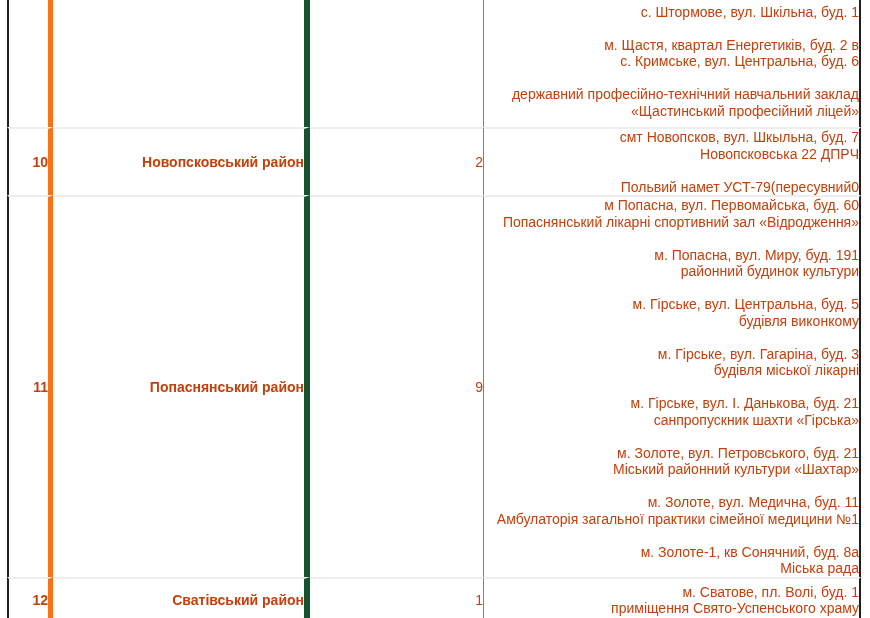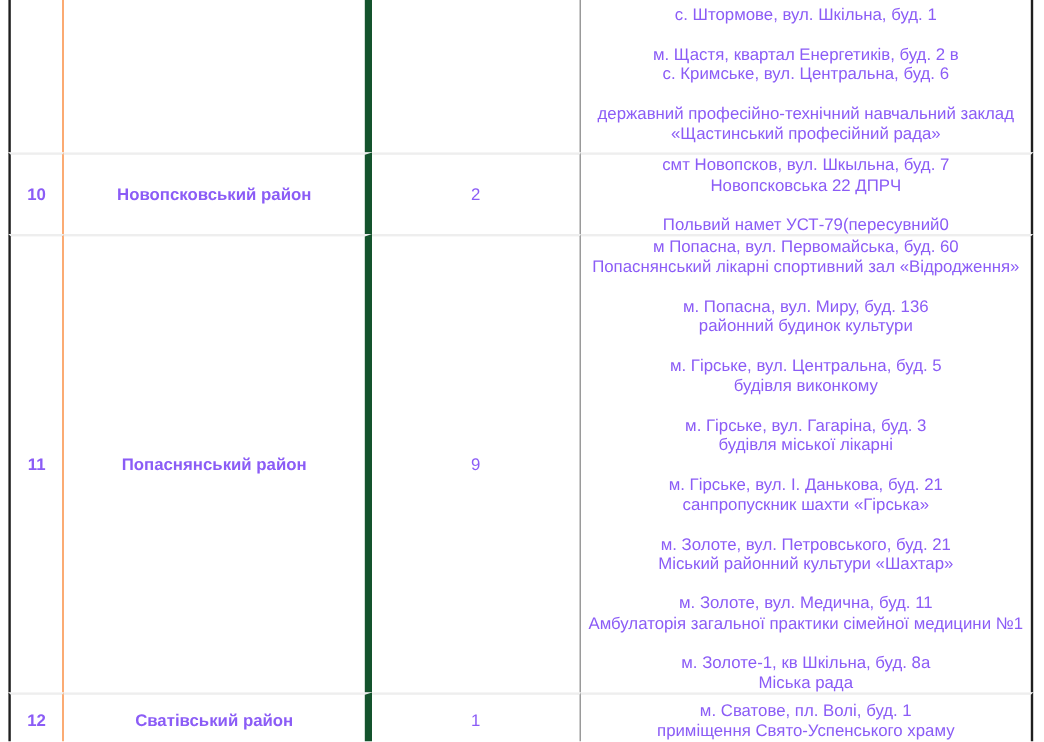--- a/index.html
+++ b/index.html
@@ -13,26 +13,26 @@
   table.doc-table {
     position: absolute; left: 7px; top: 0;
     width: 854px;
     border-collapse: separate; border-spacing: 0;
     table-layout: fixed;
   }
   td {
     box-sizing: border-box;
     padding: 0;
     vertical-align: middle;
-    text-align: center;
+    text-align: right;
     font-size: 14px; line-height: 16.5px;
-    color: #8b5cf6;
+    color: #c2410c;
     overflow: hidden;
   }
-  td.c-num  { border-left: 2px solid #1f1f1f; border-right: 1px solid #f97316; font-weight: bold; }
+  td.c-num  { border-left: 2px solid #1f1f1f; border-right: 5px solid #f97316; font-weight: bold; }
   td.c-dist { border-right: 6px solid #14532d; font-weight: bold; }
   td.c-count{ border-right: 1px solid #808080; }
   td.c-addr { border-right: 2px solid #1f1f1f; }
   tr.r1 td, tr.r2 td, tr.r3 td { border-top: 2px solid #eeeeee; }
   tr.r0 td { height: 127px; }
   tr.r1 td { height: 63px; }
   tr.r2 td { height: 380px; margin-top: 16px; }
   tr.r3 td { height: 70px; }
   tr.r0 td.c-addr { vertical-align: bottom; padding-bottom: 8px; }
   tr.r3 td { vertical-align: top; }
@@ -58,21 +58,21 @@
       <td class="c-num"></td>
       <td class="c-dist"></td>
       <td class="c-count"></td>
       <td class="c-addr">
         <div class="line">с. Штормове, вул. Шкільна, буд. 1</div>
         <div class="gap"></div>
         <div class="line">м. Щастя, квартал Енергетиків, буд. 2 в</div>
         <div class="line">с. Кримське, вул. Центральна, буд. 6</div>
         <div class="gap"></div>
         <div class="line">державний професійно-технічний навчальний заклад</div>
-        <div class="line">«Щастинський професійний рада»</div>
+        <div class="line">«Щастинський професійний ліцей»</div>
       </td>
     </tr>
 
     <tr class="r1">
       <td class="c-num">10</td>
       <td class="c-dist">Новопсковський район</td>
       <td class="c-count">2</td>
       <td class="c-addr">
         <div class="line">смт Новопсков, вул. Шкыльна, буд. 7</div>
         <div class="line">Новопсковська 22 ДПРЧ</div>
@@ -82,39 +82,39 @@
     </tr>
 
     <tr class="r2">
       <td class="c-num">11</td>
       <td class="c-dist">Попаснянський район</td>
       <td class="c-count">9</td>
       <td class="c-addr">
         <div class="line">м Попасна, вул. Первомайська, буд. 60</div>
         <div class="line">Попаснянський лікарні спортивний зал «Відродження»</div>
         <div class="gap"></div>
-        <div class="line">м. Попасна, вул. Миру, буд. 136</div>
+        <div class="line">м. Попасна, вул. Миру, буд. 191</div>
         <div class="line">районний будинок культури</div>
         <div class="gap"></div>
         <div class="line">м. Гірське, вул. Центральна, буд. 5</div>
         <div class="line">будівля виконкому</div>
         <div class="gap"></div>
         <div class="line">м. Гірське, вул. Гагаріна, буд. 3</div>
         <div class="line">будівля міської лікарні</div>
         <div class="gap"></div>
         <div class="line">м. Гірське, вул. І. Данькова, буд. 21</div>
         <div class="line">санпропускник шахти «Гірська»</div>
         <div class="gap"></div>
         <div class="line">м. Золоте, вул. Петровського, буд. 21</div>
         <div class="line">Міський районний культури «Шахтар»</div>
         <div class="gap"></div>
         <div class="line">м. Золоте, вул. Медична, буд. 11</div>
         <div class="line">Амбулаторія загальної практики сімейної медицини №1</div>
         <div class="gap"></div>
-        <div class="line">м. Золоте-1, кв Шкільна, буд. 8а</div>
+        <div class="line">м. Золоте-1, кв Сонячний, буд. 8а</div>
         <div class="line">Міська рада</div>
       </td>
     </tr>
 
     <tr class="r3">
       <td class="c-num">12</td>
       <td class="c-dist">Сватівський район</td>
       <td class="c-count">1</td>
       <td class="c-addr">
         <div class="line">м. Сватове, пл. Волі, буд. 1</div>

